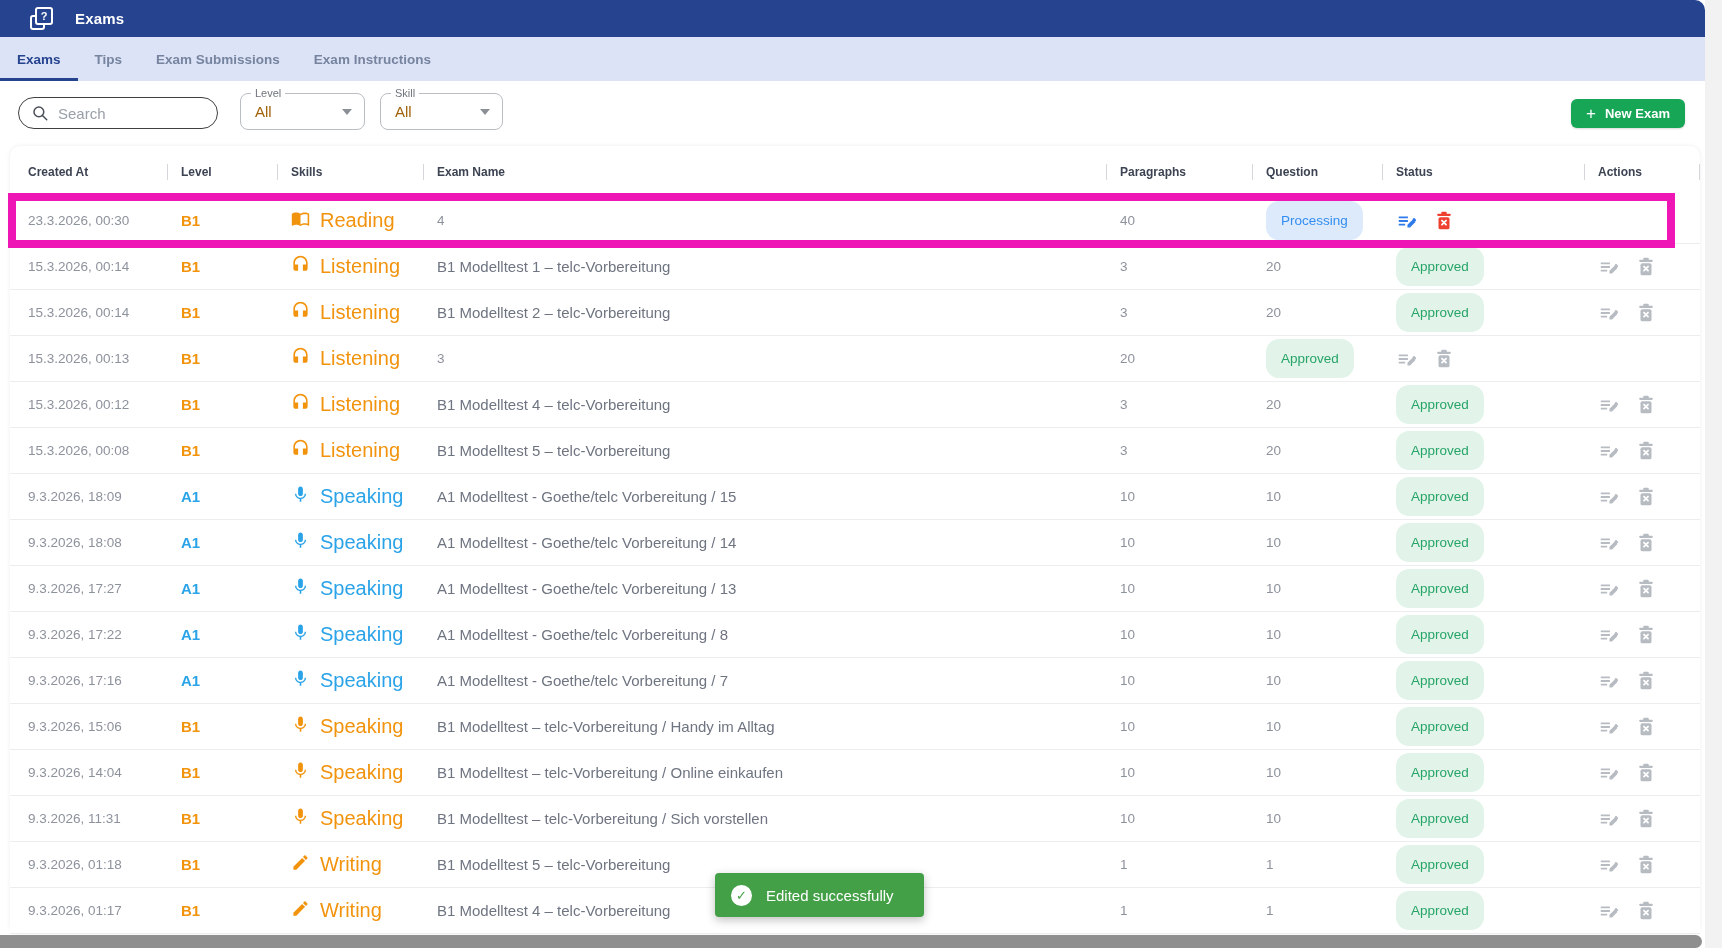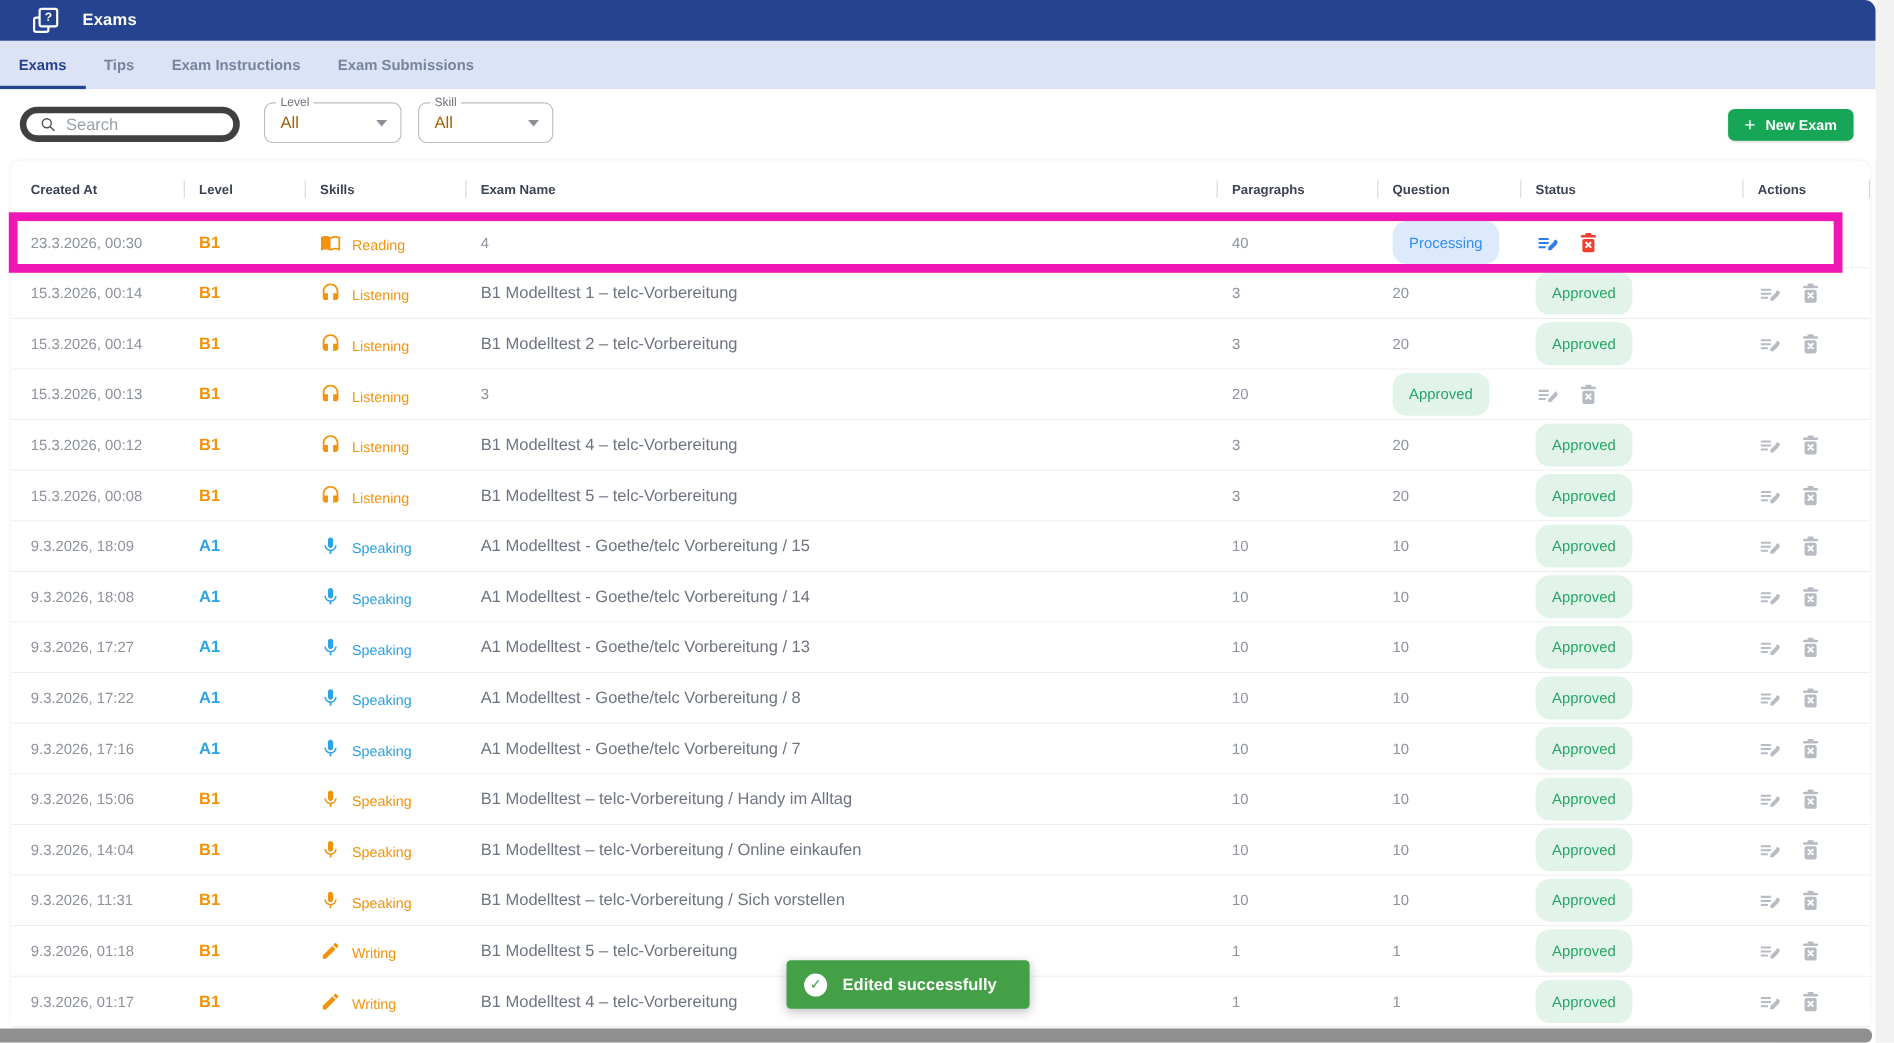--- a/index.html
+++ b/index.html
@@ -20,21 +20,21 @@
     background:#26438f; color:#fff; font-size:11px; font-weight:700; display:flex; align-items:center; justify-content:center; }
   .appbar-title { color:#fff; font-size:15px; font-weight:700; letter-spacing:.2px; }
   
   .tabbar { position:absolute; top:37px; left:0; width:1705px; height:44px; background:#dce3f6; display:flex; z-index:9; }
   .tab { height:44px; padding:0 17px; display:flex; align-items:center; font-size:13.5px; font-weight:700;
     color:#76849f; cursor:pointer; position:relative; }
   .tab.active { color:#26438f; }
   .tab.active::after { content:""; position:absolute; left:0; right:0; bottom:0; height:3px; background:#26438f; }
   
   .filters { position:absolute; top:81px; left:0; width:1705px; height:65px; background:#fff; }
-  .search-box { position:absolute; left:18px; top:16px; width:200px; height:32px; border:6px solid #404040;
+  .search-box { position:absolute; left:18px; top:16px; width:200px; height:32px; border:1px solid #404040;
     border-radius:16px; display:flex; align-items:center; padding:0 12px; gap:9px; background:#fff; }
   .search-box input { border:none; outline:none; width:140px; font-size:15px; color:#3c4352; background:transparent;
     font-family:"Liberation Sans","DejaVu Sans",sans-serif; }
   .search-box input::placeholder { color:#9aa0a8; }
   .select-box { position:absolute; top:12px; height:37px; border:1px solid #b9bdc4; border-radius:8px; background:#fff;
     display:flex; align-items:center; justify-content:space-between; padding:0 12px 0 14px; cursor:pointer; }
   .select-box.level { left:240px; width:125px; }
   .select-box.skill { left:380px; width:123px; }
   .select-label { position:absolute; top:-7px; left:10px; background:#fff; padding:0 4px; font-size:11px; color:#6f747c; line-height:13px; }
   .select-value { font-size:15px; color:#a16207; }
@@ -50,61 +50,61 @@
   .grid { display:grid; grid-template-columns:157px 110px 146px 1fr 146px 130px 202px 116px; align-items:center; }
   .thead { height:52px; }
   .hcell { font-size:12px; font-weight:700; color:#3c4352; padding-left:14px; position:relative; height:20px; line-height:20px; }
   .hcell:first-child { padding-left:18px; }
   .hcell + .hcell::before { content:""; position:absolute; left:0; top:2px; width:1px; height:16px; background:#d5d7dc; }
   .hcell:last-child::after { content:""; position:absolute; right:0; top:2px; width:1px; height:16px; background:#d5d7dc; }
   .row { height:46px; border-bottom:1px solid #ededf0; position:relative; background:#fff; cursor:pointer; }
   .cell { padding-left:14px; font-size:13.5px; color:#8d929c; }
   .cell:first-child { padding-left:18px; }
   .cell-level { font-size:15px; font-weight:700; }
-  .cell-skill { display:flex; align-items:flex-end; gap:10px; font-size:13px; }
+  .cell-skill { display:flex; align-items:flex-start; gap:10px; font-size:20px; }
   .cell-skill svg { width:19px; height:19px; flex:0 0 auto; }
   .cell-name { font-size:15px; color:#6e7480; white-space:nowrap; overflow:hidden; }
   .row.orange .tint { color:#f2930d; }
   .row.blue .tint { color:#2ba3e8; }
   .status-badge { display:inline-block; padding:12px 15px; border-radius:13px; font-size:13.5px; }
   .status-badge.processing { color:#338ef0; background:#ddeafc; }
   .status-badge.approved { color:#27a468; background:#e2f4e9; }
   .cell-actions { display:flex; align-items:center; gap:15px; }
   .icon-btn { background:none; border:none; padding:0; cursor:pointer; width:22px; height:22px; color:#b7bbc2; }
   .icon-btn svg { width:22px; height:22px; display:block; }
   .row.hl .icon-btn.edit { color:#2f7bea; }
   .row.hl .icon-btn.del { color:#ee4130; }
   .row.hl::after { content:""; position:absolute; left:-2px; right:25px; top:-5px; bottom:-5px;
     border:8px solid #ee17b5; pointer-events:none; z-index:5; }
   
   .toast { position:absolute; left:715px; top:873px; height:44px; background:#43a047; border-radius:4px;
     display:flex; align-items:center; gap:14px; padding:0 30px 0 16px; box-shadow:0 3px 10px rgba(0,0,0,.25); z-index:50; }
   .toast-check { width:21px; height:21px; border-radius:50%; background:#fff; color:#43a047; font-size:13px; font-weight:700;
     display:flex; align-items:center; justify-content:center; }
-  .toast-msg { color:#fff; font-size:15px; font-weight:700; }
+  .toast-msg { color:#fff; font-size:15px; font-weight:400; }
 </style>
 </head>
 <body>
 
 <div class="right-gutter"></div>
 <div class="hscrollbar"></div>
 
 <header class="appbar">
   <span class="quiz-icon">
     <span class="back"></span>
     <span class="front">?</span>
   </span>
   <span class="appbar-title">Exams</span>
 </header>
 
 <nav class="tabbar">
   <div class="tab active">Exams</div>
   <div class="tab">Tips</div>
+  <div class="tab">Exam Submissions</div>
   <div class="tab">Exam Instructions</div>
-  <div class="tab">Exam Submissions</div>
 </nav>
 
 <section class="filters">
   <div class="search-box">
     <svg width="18" height="18" viewBox="0 0 24 24">
       <circle cx="10.5" cy="10.5" r="6.5" fill="none" stroke="#4a4f57" stroke-width="2"></circle>
       <line x1="15.6" y1="15.6" x2="21" y2="21" stroke="#4a4f57" stroke-width="2" stroke-linecap="round"></line>
     </svg>
     <input type="text" placeholder="Search" style="">
   </div>

